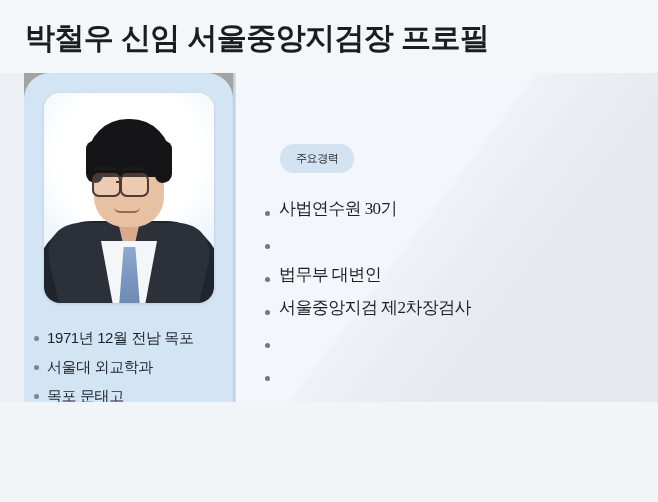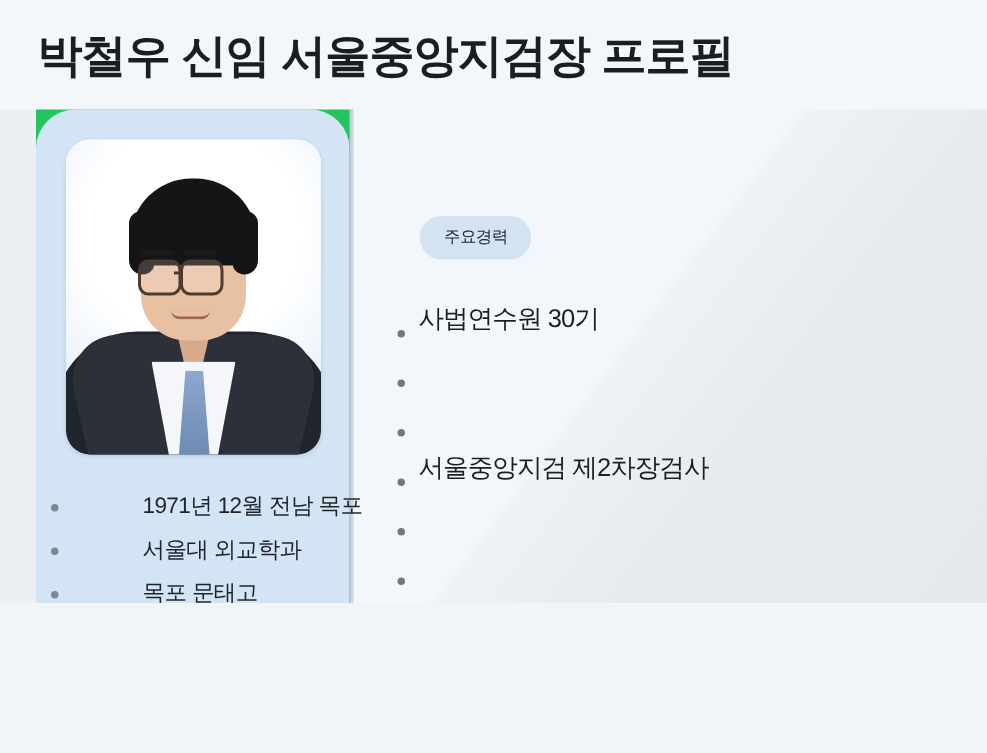--- a/index.html
+++ b/index.html
@@ -12,21 +12,21 @@
     height: 502px;
     overflow: hidden;
     font-family: "Liberation Sans", "DejaVu Sans", sans-serif;
     background: #f2f5f8;
   }
 
   #infographic {
     position: relative;
     width: 658px;
     height: 402px;
-    background: #22c55e;
+    background: #a3a3a3;
     overflow: hidden;
   }
 
   
   .bg-right {
     position: absolute;
     left: 236px;
     top: 0;
     width: 422px;
     height: 502px;
@@ -264,21 +264,20 @@
     margin-top: 8px;
     margin-right: 8px;
   }
   .profile-list .txt {
     font-size: 15px;
     line-height: 20px;
     color: #1f2227;
     letter-spacing: -0.4px;
     font-weight: 500;
     white-space: nowrap;
-    margin-left: 48px;
   }
 
   
   .career-badge {
     position: absolute;
     left: 280px;
     top: 144px;
     padding: 4px 16px 5px 16px;
     background: #d4e3f2;
     border-radius: 14px;
@@ -292,22 +291,23 @@
 
   .career-list {
     position: absolute;
     left: 265px;
     top: 192px;
     width: 380px;
     z-index: 5;
   }
   .career-list .li {
     display: flex;
-    align-items: flex-end;
+    align-items: center;
     height: 33px;
+    font-family: Liberation Serif, serif;
   }
   .career-list .dot {
     flex: 0 0 auto;
     width: 5px;
     height: 5px;
     border-radius: 50%;
     background: #71787f;
     margin-top: 10px;
     margin-right: 9px;
   }
@@ -415,20 +415,21 @@
   <div class="career-list">
     <div class="li">
       <span class="dot"></span>
       <span class="txt">사법연수원 30기</span>
     </div>
     <div class="li">
       <span class="dot"></span>
     </div>
     <div class="li">
       <span class="dot"></span>
+      <span class="txt">법무부 대변인</span>
     </div>
     <div class="li">
       <span class="dot"></span>
       <span class="txt">서울중앙지검 제2차장검사</span>
     </div>
     <div class="li">
       <span class="dot"></span>
     </div>
     <div class="li">
       <span class="dot"></span>

